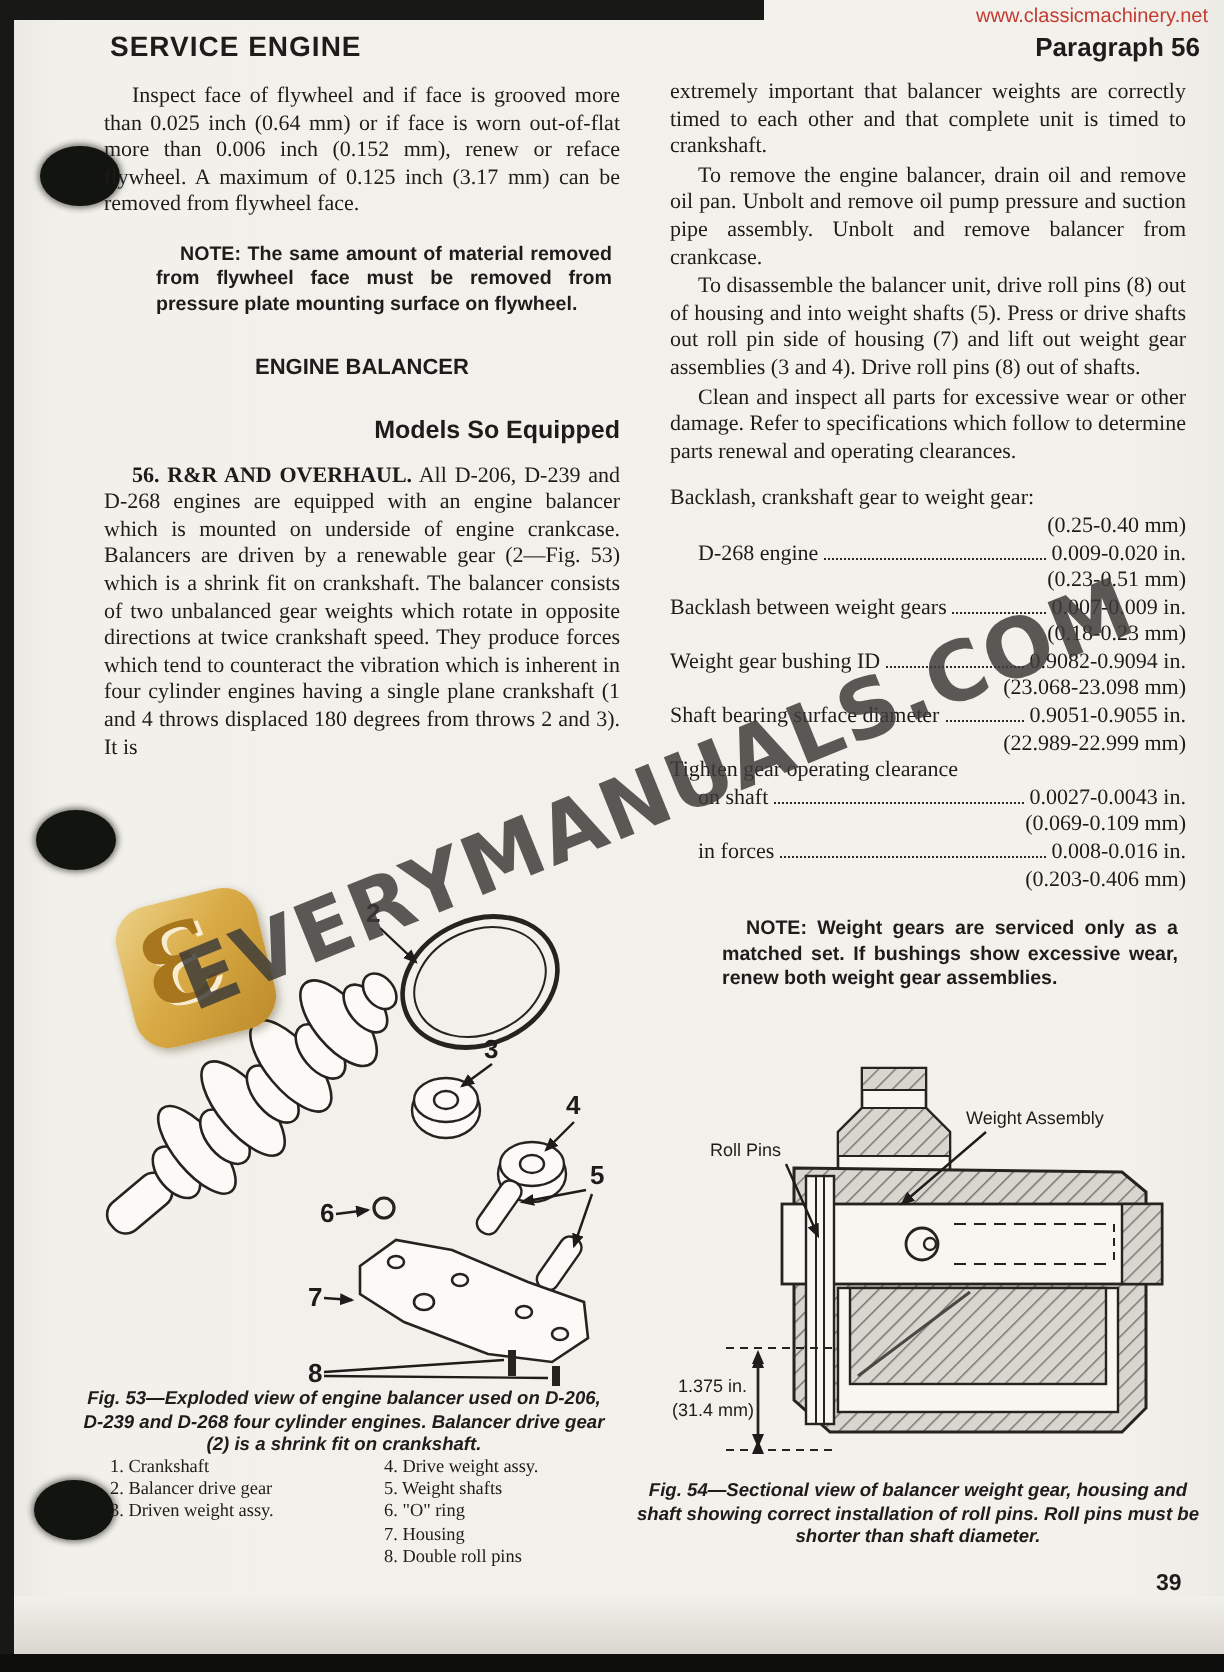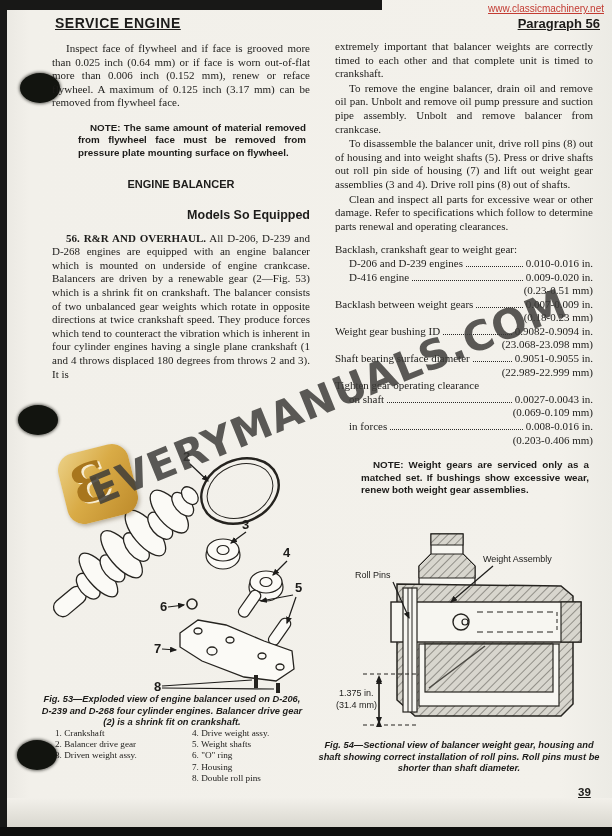--- a/index.html
+++ b/index.html
@@ -8,21 +8,21 @@
   #page{position:absolute;left:0;top:0;width:612px;height:836px;
         background:linear-gradient(90deg,#e9e7e1 0,#f2f0ea 30px,#f3f1eb 560px,#ecebe5 612px);}
   .strip{position:absolute;background:#181817;}
   #strip-top{left:0;top:0;width:382px;height:10px;}
   #strip-left{left:0;top:0;width:7px;height:836px;}
   #strip-bottom{left:0;top:827px;width:612px;height:9px;background:#0e0e0d;}
   #fade-bottom{position:absolute;left:0;top:798px;width:612px;height:29px;
         background:linear-gradient(#f2f0ea,#d9d7cf);}
   .hole{position:absolute;width:40px;height:30px;background:#12140f;border-radius:50%;
         box-shadow:0 0 3px 1px rgba(20,20,15,.6);}
-  .sans{font-family:"Liberation Sans",sans-serif;text-decoration:underline;}
+  .sans{font-family:"Liberation Sans",sans-serif;}
   #hdr-title{position:absolute;left:55px;top:15px;font-weight:bold;font-size:14px;letter-spacing:.5px;}
   #hdr-url{position:absolute;right:8px;top:3px;font-size:10px;color:#c33b32;}
   #hdr-par{position:absolute;right:12px;top:16px;font-weight:bold;font-size:13px;}
   .col{position:absolute;width:258px;font-size:11px;line-height:13.6px;text-align:justify;}
   #col-left{left:52px;top:42px;}
   #col-right{left:335px;top:40px;}
   .col p{margin:0 0 1px 0;}
   .ind{text-indent:14px;}
   .gap{margin-top:11px !important;}
   .note{font-family:"Liberation Sans",sans-serif;font-weight:bold;font-size:9.8px;
@@ -186,27 +186,23 @@
   <div class="col" id="col-right">
     <p>extremely important that balancer weights are correctly timed to each other and that complete unit is timed to crankshaft.</p>
     <p class="ind">To remove the engine balancer, drain oil and remove oil pan. Unbolt and remove oil pump pressure and suction pipe assembly. Unbolt and remove balancer from crankcase.</p>
     <p class="ind">To disassemble the balancer unit, drive roll pins (8) out of housing and into weight shafts (5). Press or drive shafts out roll pin side of housing (7) and lift out weight gear assemblies (3 and 4). Drive roll pins (8) out of shafts.</p>
     <p class="ind">Clean and inspect all parts for excessive wear or other damage. Refer to specifications which follow to determine parts renewal and operating clearances.</p>
 
     <div class="specs">
       <div class="spec-row">
           <span class="lab">Backlash, crankshaft gear to weight gear:</span>
         </div>
+      <div class="spec-metric">(0.25-0.40 mm)</div>
       <div class="spec-row in1">
-          <span class="lab">D-206 and D-239 engines</span>
-          <span class="leader"></span>
-          <span class="val">0.010-0.016 in.</span>
-        </div>
-      <div class="spec-row in1">
-          <span class="lab">D-416 engine</span>
+          <span class="lab">D-268 engine</span>
           <span class="leader"></span>
           <span class="val">0.009-0.020 in.</span>
         </div>
       <div class="spec-metric">(0.23-0.51 mm)</div>
       <div class="spec-row">
           <span class="lab">Backlash between weight gears</span>
           <span class="leader"></span>
           <span class="val">0.007-0.009 in.</span>
         </div>
       <div class="spec-metric">(0.18-0.23 mm)</div>

